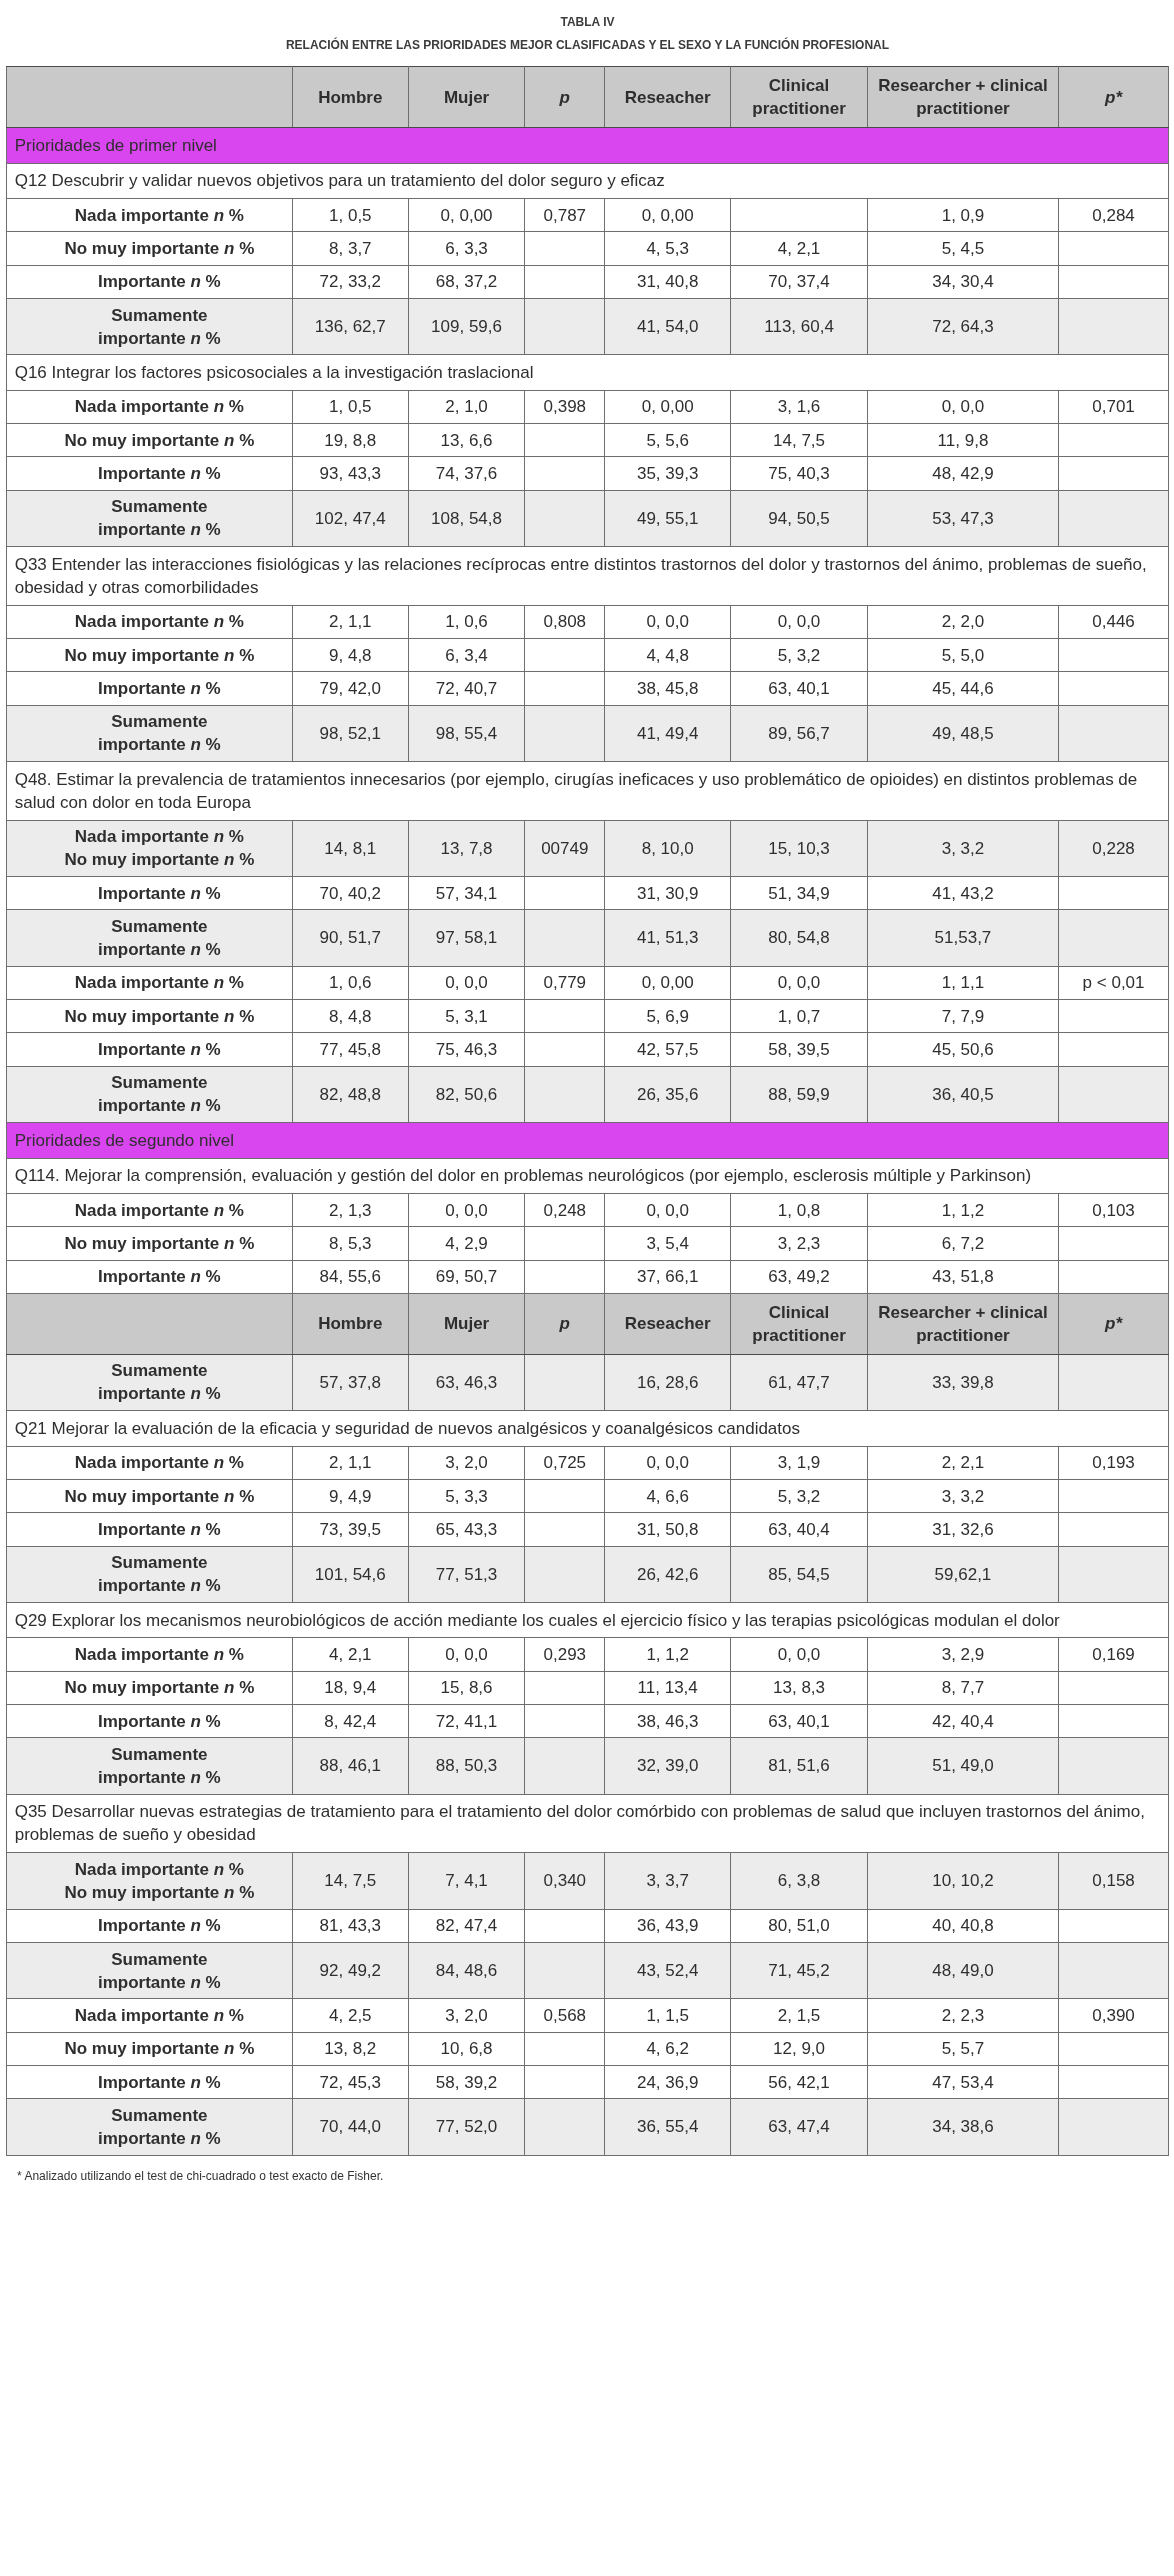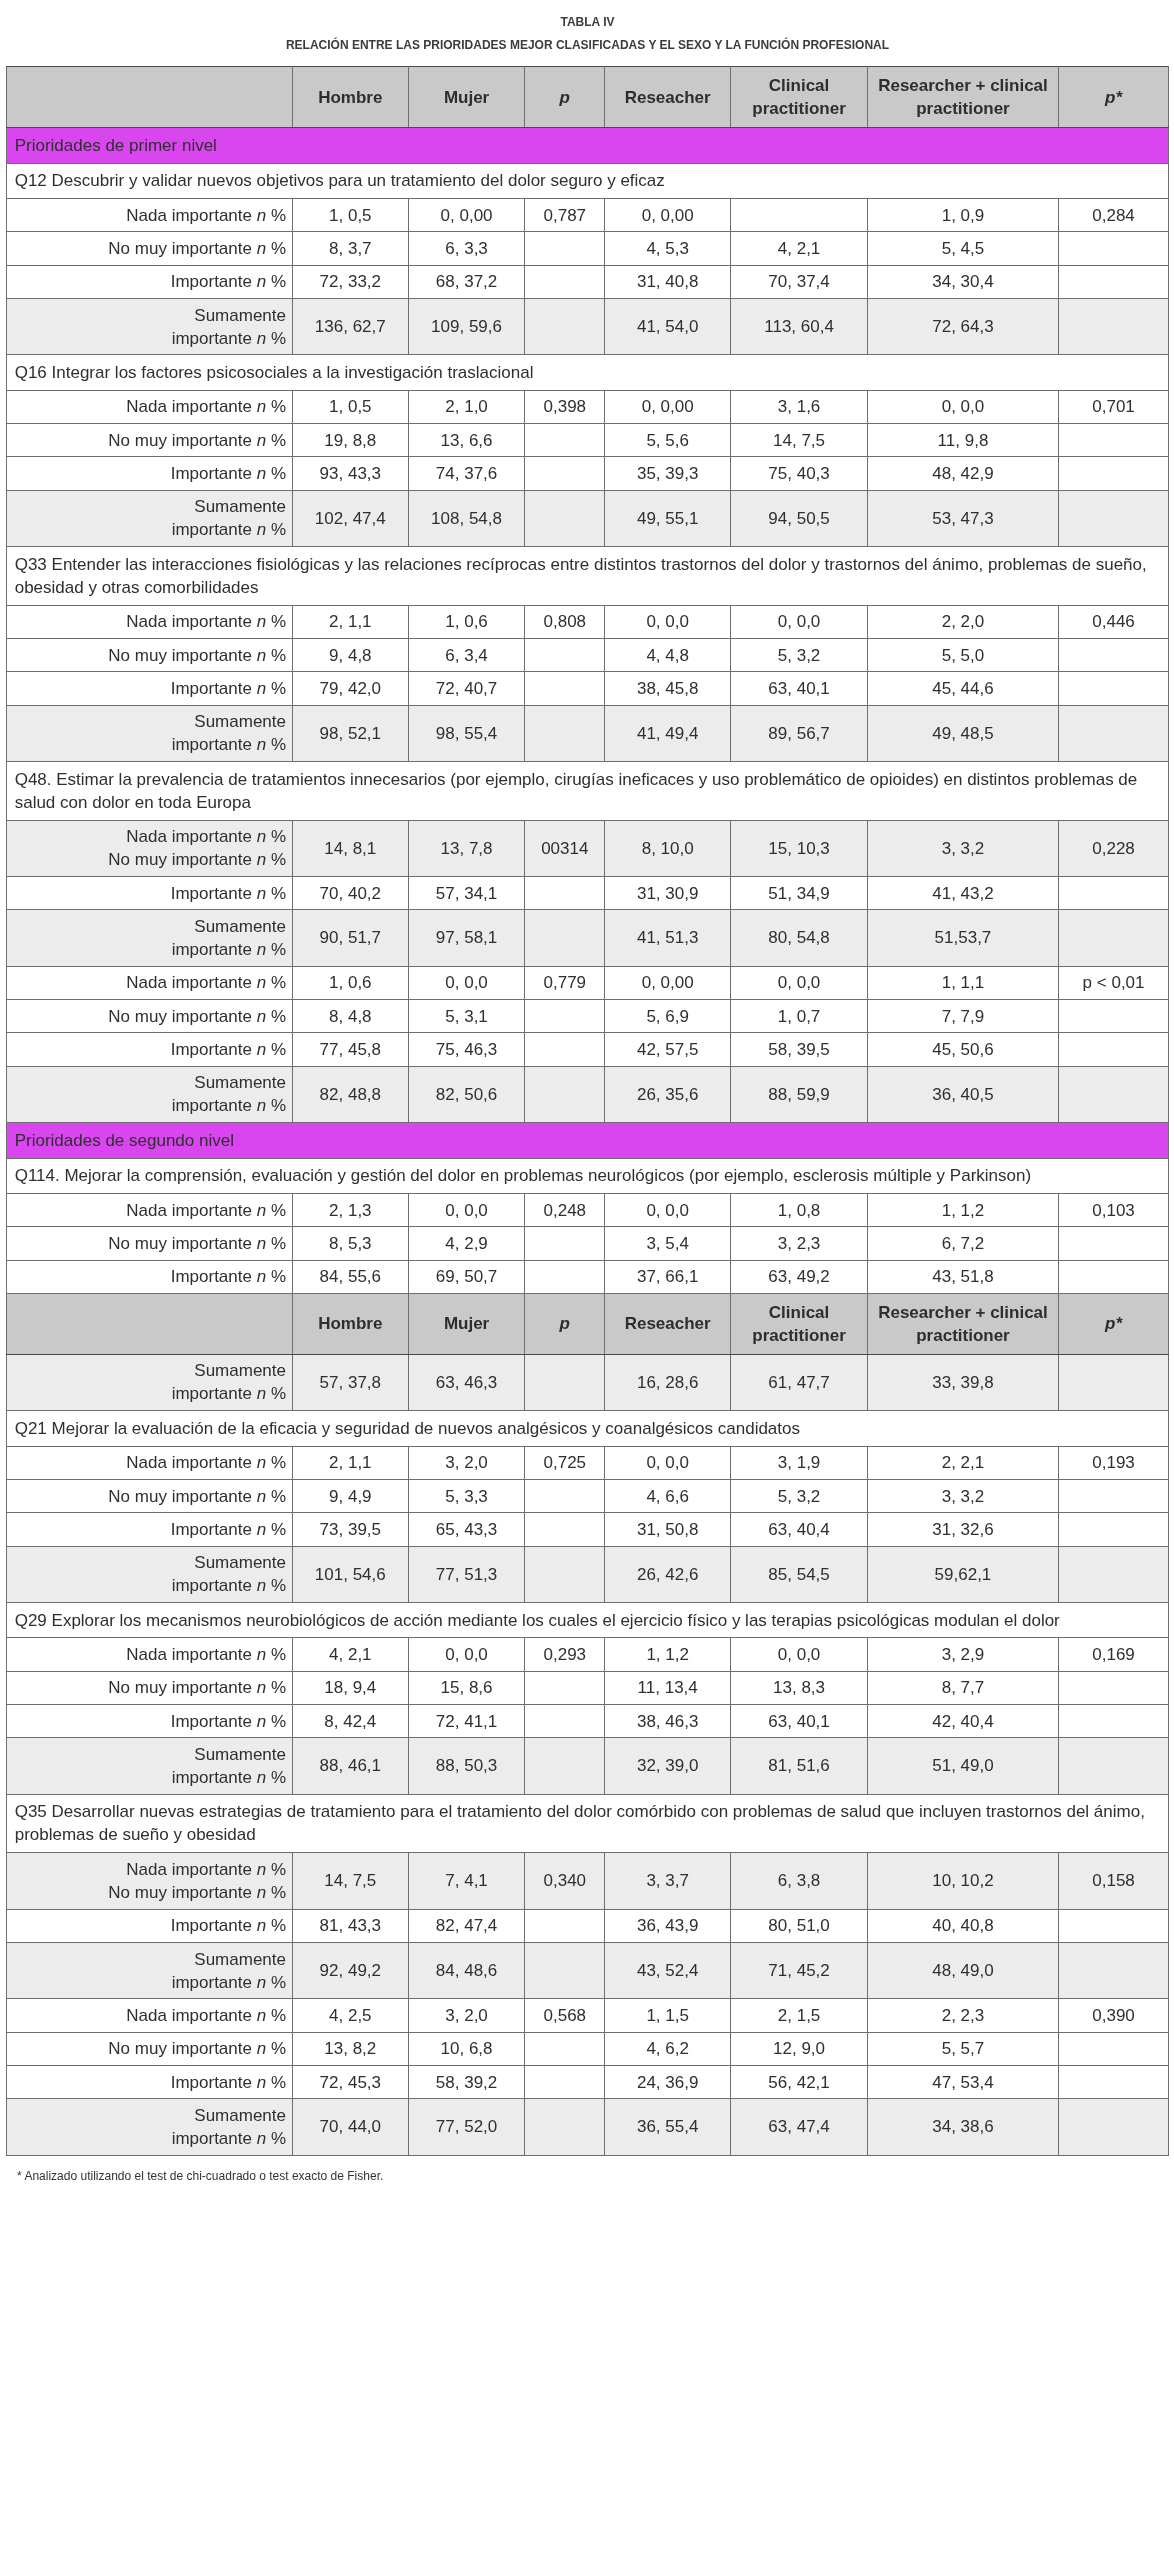--- a/index.html
+++ b/index.html
@@ -48,23 +48,24 @@
     text-align: left;
     padding: 5.7px 8px;
     background: #d946ef;
   }
   td.question-cell {
     text-align: left;
     padding: 5.7px 8px;
     background: #ffffff;
   }
   td.label-cell {
-    text-align: right;
+    text-align: center;
     padding: 4.6px 5.7px 4.6px 26px;
     background: #ffffff;
+    font-weight: bold;
   }
   td.value-cell {
     text-align: center;
     background: #ffffff;
   }
   tr.shaded td { background: #ececec; }
   th.it { font-style: italic; }
   .footnote {
     font-size: 12px;
     line-height: 20.5px;
@@ -237,21 +238,21 @@
           <td class="value-cell">49, 48,5</td>
           <td class="value-cell"></td>
         </tr>
         <tr>
           <td colspan="8" class="question-cell">Q48. Estimar la prevalencia de tratamientos innecesarios (por ejemplo, cirugías ineficaces y uso problemático de opioides) en distintos problemas de salud con dolor en toda Europa</td>
         </tr>
         <tr class="shaded">
           <td class="label-cell">Nada importante <i>n</i> %<br>No muy importante <i>n</i> %</td>
           <td class="value-cell">14, 8,1</td>
           <td class="value-cell">13, 7,8</td>
-          <td class="value-cell">00314</td>
+          <td class="value-cell">00749</td>
           <td class="value-cell">8, 10,0</td>
           <td class="value-cell">15, 10,3</td>
           <td class="value-cell">3, 3,2</td>
           <td class="value-cell">0,228</td>
         </tr>
         <tr>
           <td class="label-cell">Importante <i>n</i> %</td>
           <td class="value-cell">70, 40,2</td>
           <td class="value-cell">57, 34,1</td>
           <td class="value-cell"></td>

